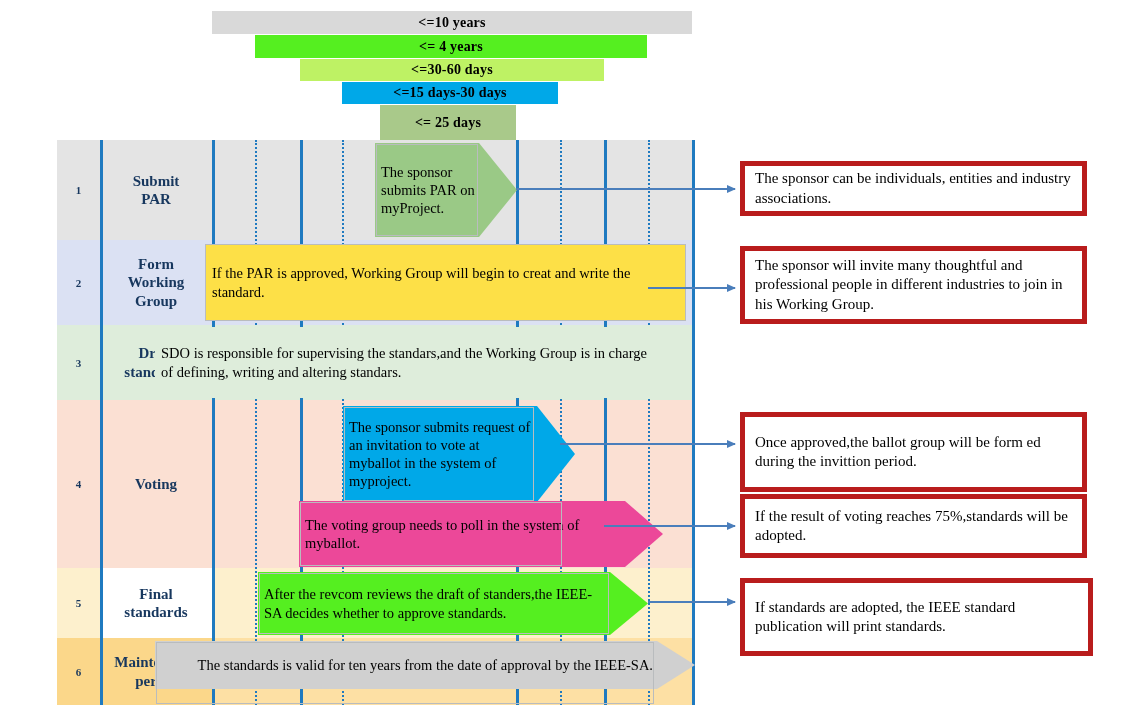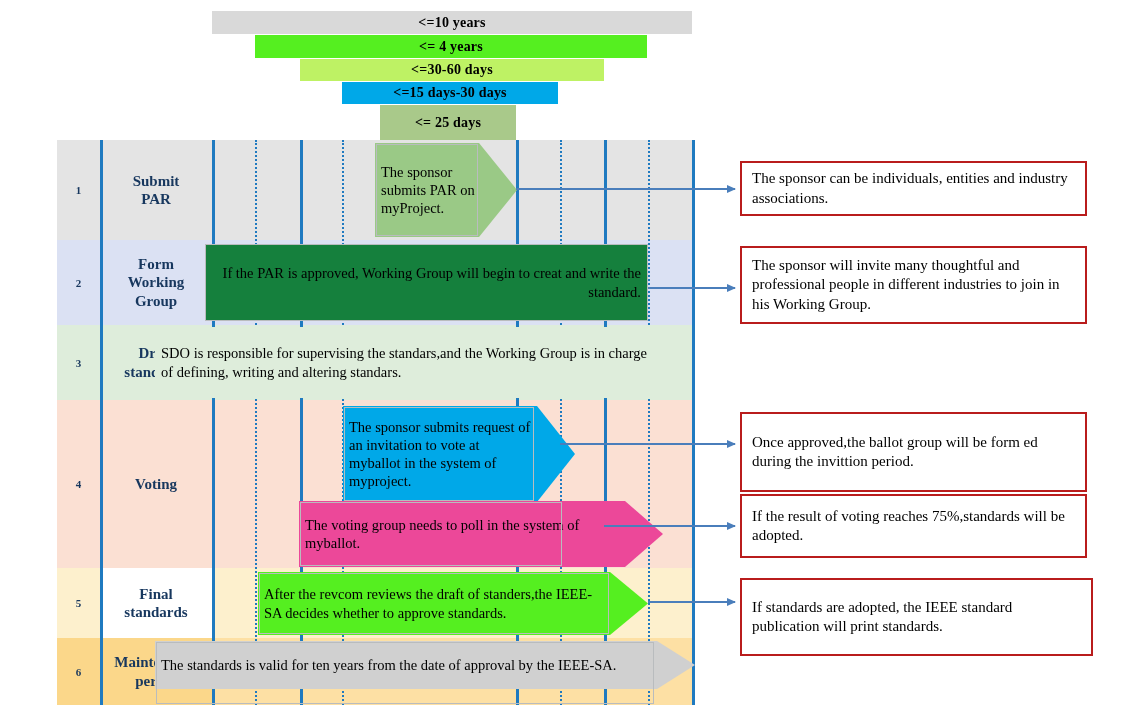--- a/index.html
+++ b/index.html
@@ -37,21 +37,21 @@
 
   .innerbox{position:absolute;box-sizing:border-box;border:1px solid #b9bcbe;}
 
   
   .conn{position:absolute;height:2px;background:#4a7ebb;}
   .conn::after{content:"";position:absolute;right:-1px;top:-3.5px;
                border-left:9px solid #4a7ebb;border-top:4.5px solid transparent;
                border-bottom:4.5px solid transparent;}
 
   
-  .callout{position:absolute;box-sizing:border-box;border:2px solid #b91c1c;
+  .callout{position:absolute;box-sizing:border-box;border:5px solid #b91c1c;
            background:#ffffff;font-size:15px;line-height:1.3;color:#000;
            display:flex;align-items:center;padding:6px 10px;}
 </style>
 </head>
 <body>
 
 <div class="canvas">
 
   <div id="timeline-layer">
       <div class="tl-bar" style="left: 212px; top: 11px; width: 480px; height: 23px; background: rgb(217, 217, 217);">
@@ -108,39 +108,39 @@
         <div class="vdot" style="left: 198px; height: 565px;"></div>
         <div class="vdot" style="left: 285px; height: 565px;"></div>
         <div class="vdot" style="left: 503px; height: 565px;"></div>
         <div class="vdot" style="left: 591px; height: 565px;"></div>
       </div>
     <div id="blocks-layer">
         <div class="blk penta" style="left: 318px; top: 3px; width: 142px; height: 94px; background: rgb(154, 201, 134); filter: drop-shadow(rgb(46, 91, 138) 1px 0px 0px) drop-shadow(rgb(46, 91, 138) -1px 0px 0px) drop-shadow(rgb(46, 91, 138) 0px 1px 0px) drop-shadow(rgb(46, 91, 138) 0px -1px 0px);">
           <div class="txt" style="padding-right: 40px; box-sizing: border-box; width: 100%;">The sponsor submits PAR on myProject.</div>
         </div>
         <div class="innerbox" style="left: 319px; top: 4px; width: 102px; height: 92px; pointer-events: none;"></div>
-        <div class="blk" style="left: 148px; top: 104px; width: 443px; height: 77px; background: #15803d; border: 1px solid rgb(185, 188, 190); text-align: right;">
+        <div class="blk" style="left: 148px; top: 104px; width: 481px; height: 77px; background: #fde047; border: 1px solid rgb(185, 188, 190);">
           <div class="txt">If the PAR is approved,  Working Group will begin to creat and write the standard.</div>
         </div>
         <div class="blk" style="left: 98px; top: 187px; width: 498px; height: 71px; background: rgb(222, 237, 219);">
           <div class="txt">SDO is responsible for supervising the standars,and the Working Group is in charge of defining,   writing and altering standars.</div>
         </div>
         <div class="blk penta" style="left: 286px; top: 266px; width: 232px; height: 96px; background: rgb(0, 168, 232); filter: drop-shadow(rgb(46, 91, 138) 1px 0px 0px) drop-shadow(rgb(46, 91, 138) -1px 0px 0px) drop-shadow(rgb(46, 91, 138) 0px 1px 0px) drop-shadow(rgb(46, 91, 138) 0px -1px 0px);">
           <div class="txt" style="padding-right: 42px; box-sizing: border-box; width: 100%;">The sponsor submits request of an invitation to vote at myballot in the system of myproject.</div>
         </div>
         <div class="innerbox" style="left: 287px; top: 267px; width: 190px; height: 94px; pointer-events: none;"></div>
         <div class="blk penta" style="left: 242px; top: 361px; width: 364px; height: 66px; background: #ec4899; filter: drop-shadow(rgb(46, 91, 138) 1px 0px 0px) drop-shadow(rgb(46, 91, 138) -1px 0px 0px) drop-shadow(rgb(46, 91, 138) 0px 1px 0px) drop-shadow(rgb(46, 91, 138) 0px -1px 0px);">
           <div class="txt" style="padding-right: 42px; box-sizing: border-box; width: 100%;">The voting group needs to poll in the system of  myballot.</div>
         </div>
         <div class="innerbox" style="left: 243px; top: 362px; width: 262px; height: 64px; pointer-events: none;"></div>
         <div class="blk penta" style="left: 201px; top: 432px; width: 390px; height: 63px; background: rgb(85, 239, 32); filter: drop-shadow(rgb(46, 91, 138) 1px 0px 0px) drop-shadow(rgb(46, 91, 138) -1px 0px 0px) drop-shadow(rgb(46, 91, 138) 0px 1px 0px) drop-shadow(rgb(46, 91, 138) 0px -1px 0px);">
           <div class="txt" style="padding-right: 40px; box-sizing: border-box; width: 100%;">After the revcom reviews the draft of standers,the  IEEE-SA decides whether to approve standards.</div>
         </div>
         <div class="innerbox" style="left: 202px; top: 433px; width: 350px; height: 61px; pointer-events: none;"></div>
-        <div class="blk penta" style="left: 98px; top: 501px; width: 540px; height: 48px; background: rgb(208, 208, 208); filter: drop-shadow(rgb(46, 91, 138) 1px 0px 0px) drop-shadow(rgb(46, 91, 138) -1px 0px 0px) drop-shadow(rgb(46, 91, 138) 0px 1px 0px) drop-shadow(rgb(46, 91, 138) 0px -1px 0px);">
+        <div class="blk penta" style="left: 98px; top: 501px; width: 540px; height: 48px; background: rgb(208, 208, 208); filter: drop-shadow(rgb(46, 91, 138) 1px 0px 0px) drop-shadow(rgb(46, 91, 138) -1px 0px 0px) drop-shadow(rgb(46, 91, 138) 0px 1px 0px) drop-shadow(rgb(46, 91, 138) 0px -1px 0px); text-align: right;">
           <div class="txt" style="padding-right: 42px; box-sizing: border-box; width: 100%;">The standards is valid for ten years from the date of approval by the IEEE-SA.</div>
         </div>
         <div class="innerbox" style="left: 99px; top: 502px; width: 498px; height: 62px; pointer-events: none;"></div>
       </div>
   </div>
 
   <div id="connectors-layer">
       <div class="conn" style="left: 516px; top: 188px; width: 219px;"></div>
       <div class="conn" style="left: 648px; top: 287px; width: 87px;"></div>
       <div class="conn" style="left: 560px; top: 443px; width: 175px;"></div>

